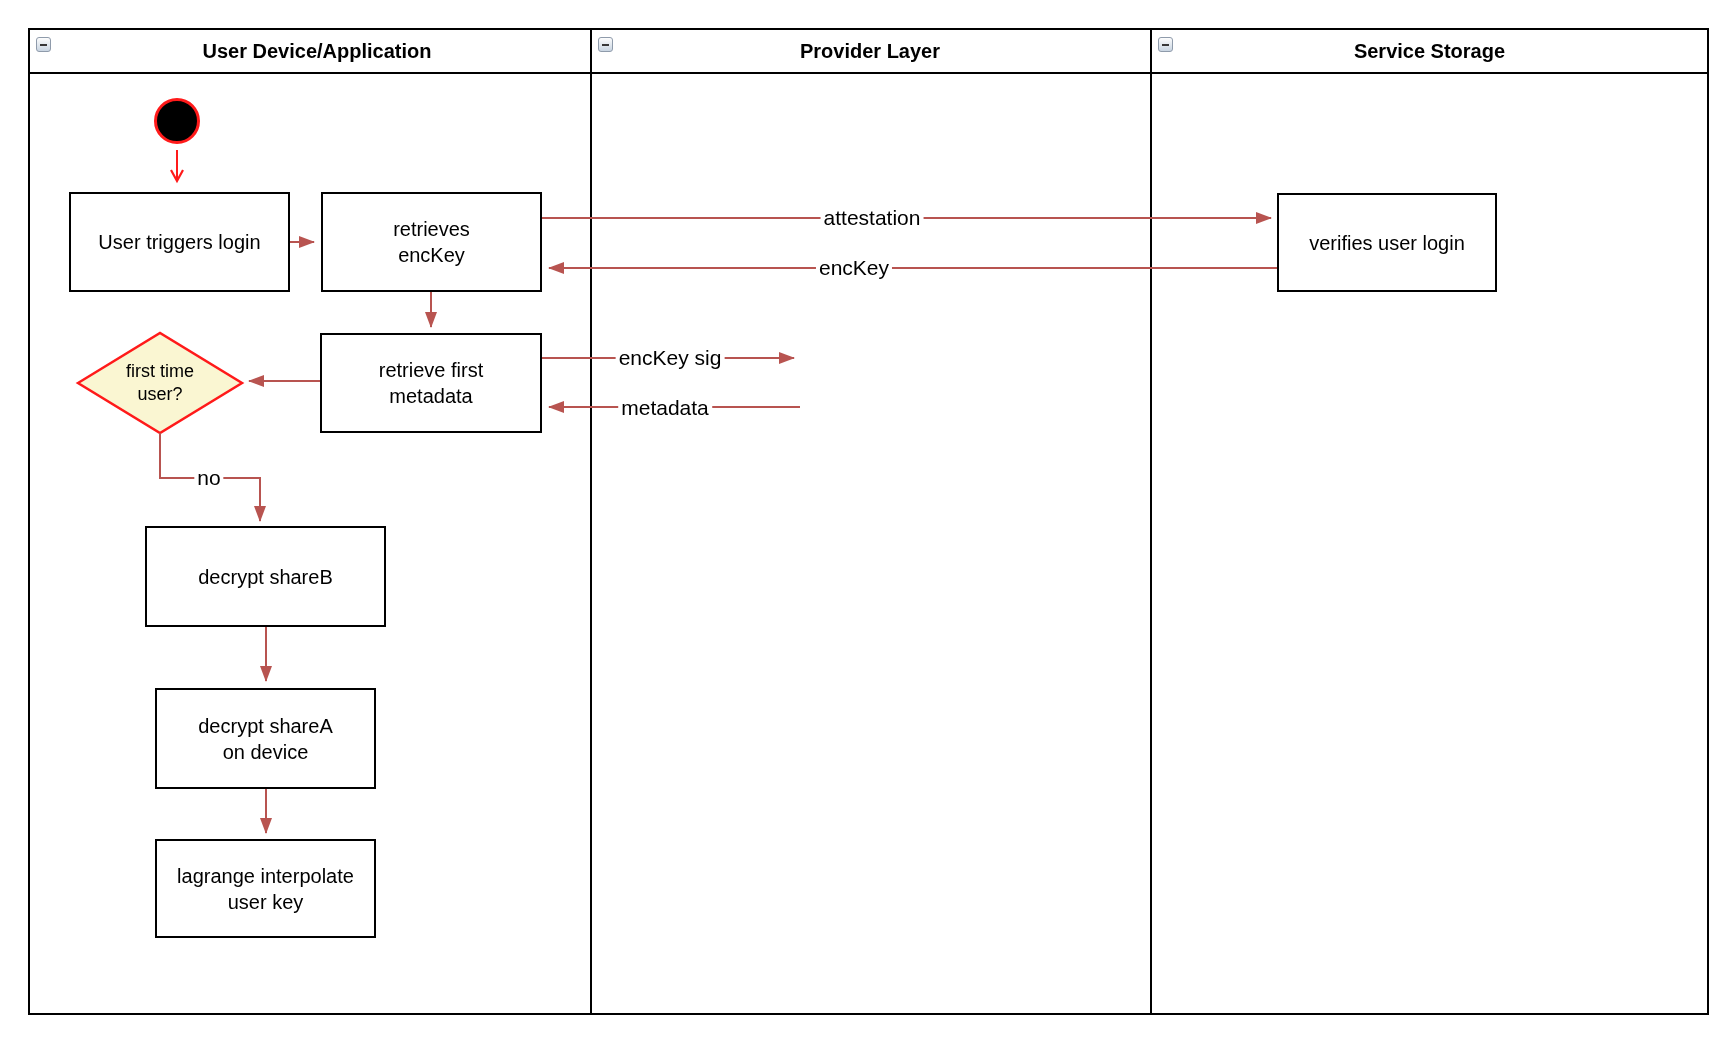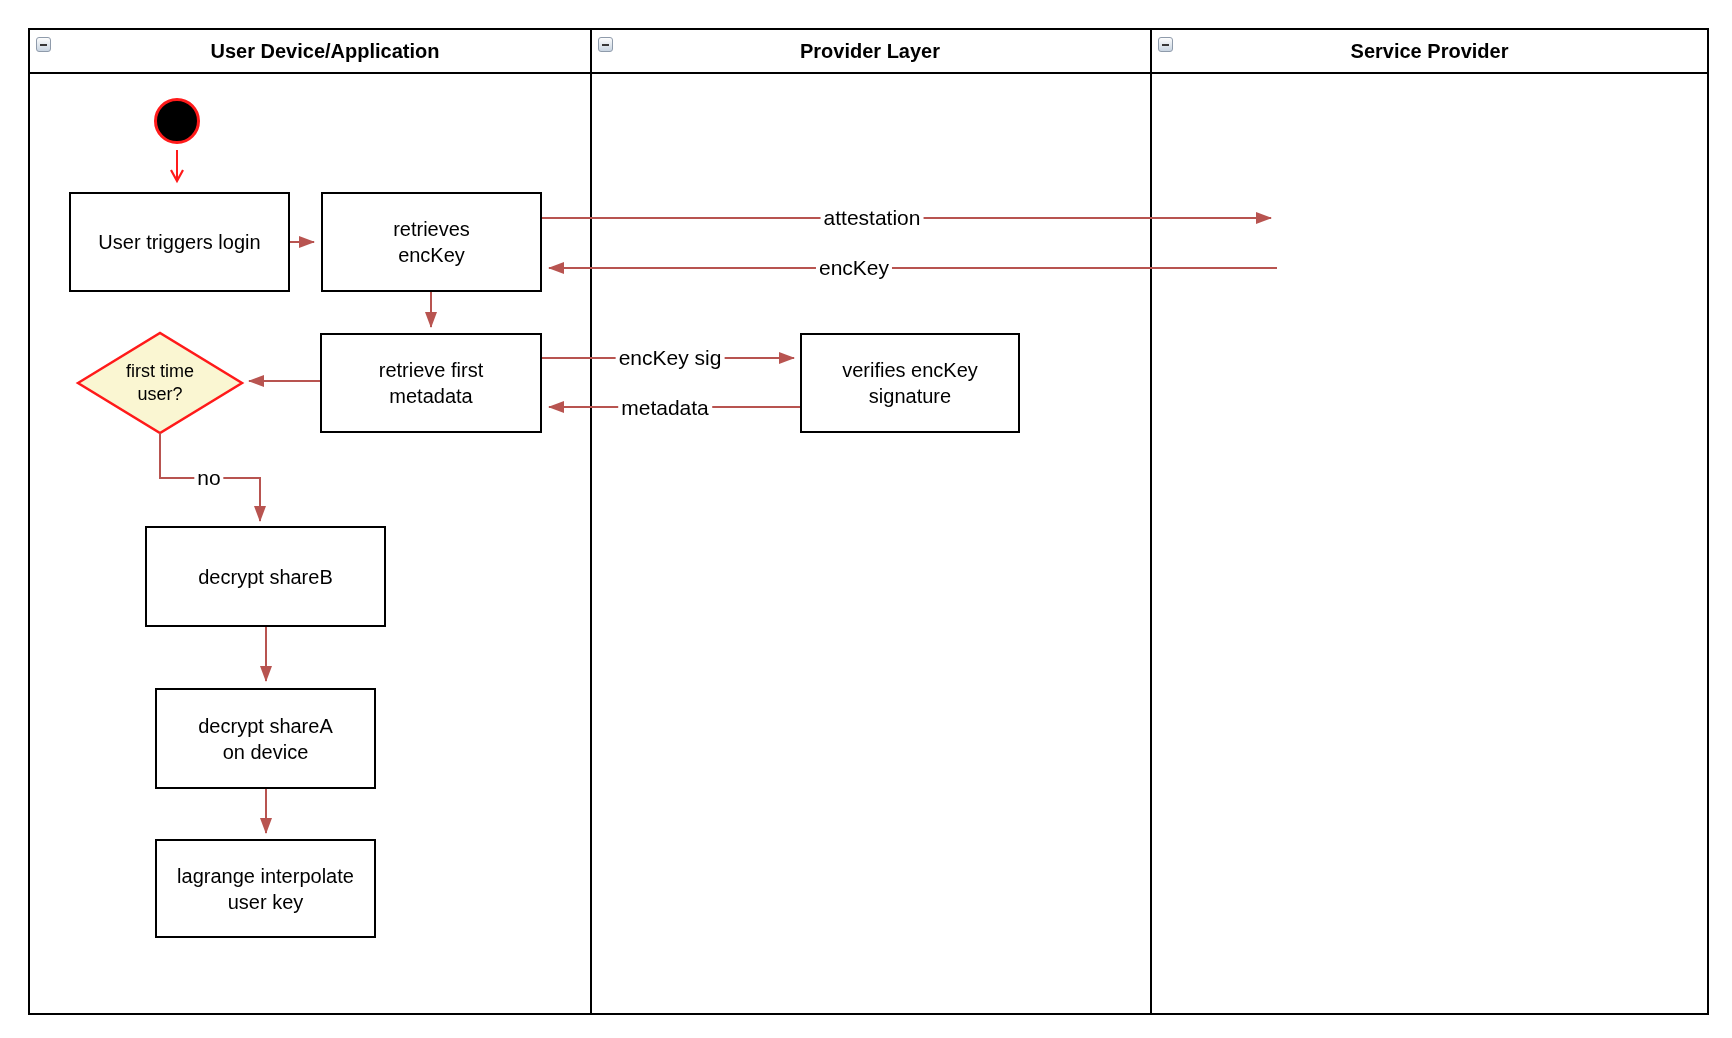--- a/index.html
+++ b/index.html
@@ -33,23 +33,23 @@
 </head>
 <body>
 
 <div id="canvas">
 
   <div class="pool-border"></div>
   <div class="header-underline"></div>
   <div class="lane-vline" style="left:590px;"></div>
   <div class="lane-vline" style="left:1150px;"></div>
 
-  <div class="lane-header" style="left:46px;width:558px;">User Device/Application</div>
+  <div class="lane-header" style="left:38px;width:558px;">User Device/Application</div>
   <div class="lane-header" style="left:592px;width:556px;">Provider Layer</div>
-  <div class="lane-header" style="left:1152px;width:555px;">Service Provider</div>
+  <div class="lane-header" style="left:1152px;width:555px;">Service Storage</div>
 
   <div class="collapse-icon" style="left:36px;"></div>
   <div class="collapse-icon" style="left:598px;"></div>
   <div class="collapse-icon" style="left:1158px;"></div>
 
   <svg id="edges" viewBox="0 0 1732 1038">
     <defs>
       <marker id="arrDark" markerUnits="userSpaceOnUse" markerWidth="18" markerHeight="14" refX="16" refY="7" orient="auto">
         <path d="M1,1 L17,7 L1,13 Z" fill="#b85450"></path>
       </marker>
@@ -102,22 +102,21 @@
   <div class="node" style="left:155px;top:688px;width:221px;height:101px;">
     <span>decrypt shareA
 on device</span>
   </div>
 
   <div class="node" style="left:155px;top:839px;width:221px;height:99px;">
     <span>lagrange interpolate
 user key</span>
   </div>
 
-  <div class="node" style="left:800px;top:333px;width:220px;height:100px;">
-    <span>verifies encKey
-signature</span>
+
+  <div class="node" style="left:1277px;top:193px;width:220px;height:99px;">
+    <span>verifies user login</span>
   </div>
-
 
   <div class="diamond-label">first time
 user?</div>
 
 </div>
 
 </body></html>

